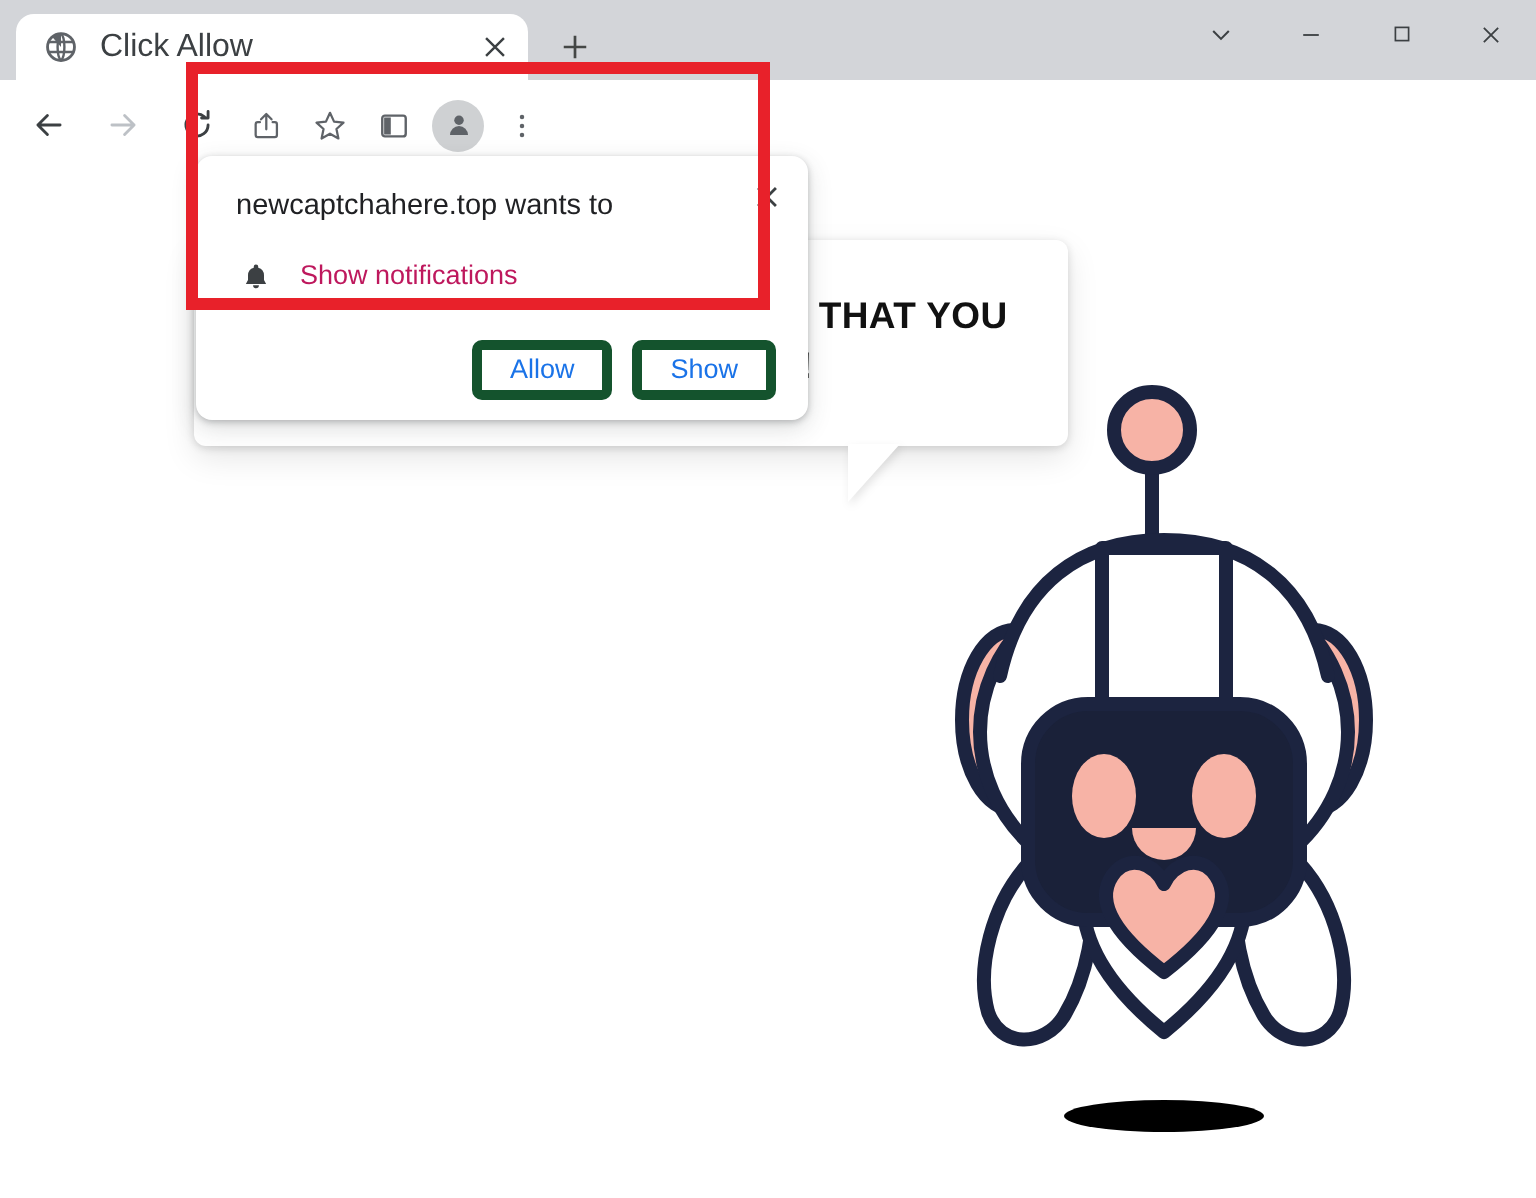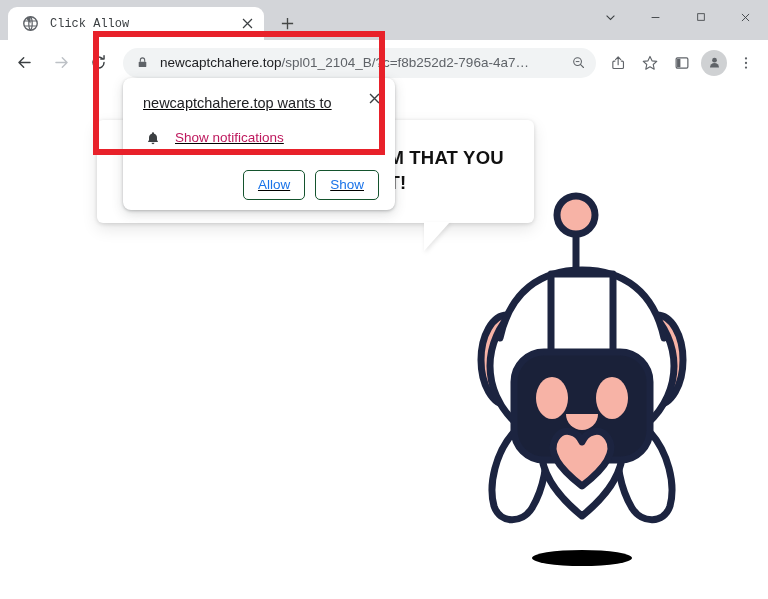--- a/index.html
+++ b/index.html
@@ -42,26 +42,25 @@
   }
   .tab-favicon {
     width: 17px;
     height: 17px;
     flex: 0 0 auto;
     display: block;
   }
   .tab-title {
     flex: 1 1 auto;
     margin-left: 11px;
-    font-size: 12px;
+    font-size: 16px;
     color: #3c4043;
     white-space: nowrap;
     overflow: hidden;
     text-overflow: ellipsis;
-    font-family: Liberation Mono, monospace;
   }
   .tab-close {
     width: 18px;
     height: 18px;
     flex: 0 0 auto;
     display: flex;
     align-items: center;
     justify-content: center;
     color: #5f6368;
   }
@@ -178,30 +177,29 @@
     top: 85px;
     right: 0;
     bottom: 0;
     background: #ffffff;
     overflow: hidden;
   }
 
   
   .permission-dialog {
     position: absolute;
-    left: 123px;
+    left: 98px;
     top: 78px;
-    width: 272px;
+    width: 306px;
     background: #ffffff;
     border-radius: 8px;
     box-shadow: 0 1px 3px rgba(60,64,67,.3), 0 4px 12px rgba(60,64,67,.18);
     z-index: 40;
     padding: 16px 16px 10px 20px;
     box-sizing: border-box;
-    text-decoration: underline;
   }
   .pd-close {
     position: absolute;
     top: 8px;
     right: 9px;
     width: 24px;
     height: 24px;
     display: flex;
     align-items: center;
     justify-content: center;
@@ -235,21 +233,21 @@
   .pd-actions {
     margin-top: 22px;
     display: flex;
     justify-content: flex-end;
     gap: 10px;
   }
   .pd-btn {
     min-width: 62px;
     height: 30px;
     padding: 0 14px;
-    border: 1px solid #14532d;
+    border: 5px solid #14532d;
     border-radius: 5px;
     background: #ffffff;
     color: #1a73e8;
     font-size: 13.5px;
     font-family: "Liberation Sans", sans-serif;
     display: flex;
     align-items: center;
     justify-content: center;
   }
 
@@ -374,38 +372,20 @@
         <path d="M5 12 H19 M13 6 L19 12 L13 18" stroke="#bdc1c6" stroke-width="1.8" fill="none" stroke-linecap="round" stroke-linejoin="round"></path>
       </svg>
     </div>
     <div class="navbtn">
       <svg viewBox="0 0 24 24" width="19" height="19">
         <path d="M19 12 a7 7 0 1 1 -2.3 -5.2" stroke="#3c4043" stroke-width="1.8" fill="none" stroke-linecap="round"></path>
         <path d="M19 3.5 V7.6 H14.9" stroke="#3c4043" stroke-width="1.8" fill="none" stroke-linecap="round" stroke-linejoin="round"></path>
       </svg>
     </div>
 
-    <div class="omnibox">
-      <span class="lock">
-        <svg viewBox="0 0 24 24" width="13" height="13">
-          <rect x="5" y="10.5" width="14" height="10" rx="1.6" fill="#5f6368"></rect>
-          <path d="M8 10.5 V7.5 a4 4 0 0 1 8 0 V10.5" stroke="#5f6368" stroke-width="2" fill="none"></path>
-        </svg>
-      </span>
-      <span class="url">
-        <span class="host">newcaptchahere.top</span><span class="path">/spl01_2104_B/?c=f8b252d2-796a-4a7…</span>
-      </span>
-      <span class="omni-icon">
-        <svg viewBox="0 0 24 24" width="15" height="15">
-          <circle cx="10.5" cy="10.5" r="6.2" fill="none" stroke="#5f6368" stroke-width="1.7"></circle>
-          <path d="M15 15 L20 20" stroke="#5f6368" stroke-width="1.7" stroke-linecap="round"></path>
-          <path d="M7.6 10.5 H13.4" stroke="#5f6368" stroke-width="1.6"></path>
-        </svg>
-      </span>
-    </div>
 
     <div class="tb-icon">
       <svg viewBox="0 0 24 24" width="17" height="17">
         <path d="M7 10 H5.5 a1.5 1.5 0 0 0 -1.5 1.5 V19 a1.5 1.5 0 0 0 1.5 1.5 H17.5 a1.5 1.5 0 0 0 1.5 -1.5 V11.5 a1.5 1.5 0 0 0 -1.5 -1.5 H16" stroke="#5f6368" stroke-width="1.6" fill="none" stroke-linecap="round"></path>
         <path d="M11.5 15 V4.5 M7.8 8 L11.5 4.2 L15.2 8" stroke="#5f6368" stroke-width="1.6" fill="none" stroke-linecap="round" stroke-linejoin="round"></path>
       </svg>
     </div>
 
     <div class="tb-icon">
       <svg viewBox="0 0 24 24" width="18" height="18">

